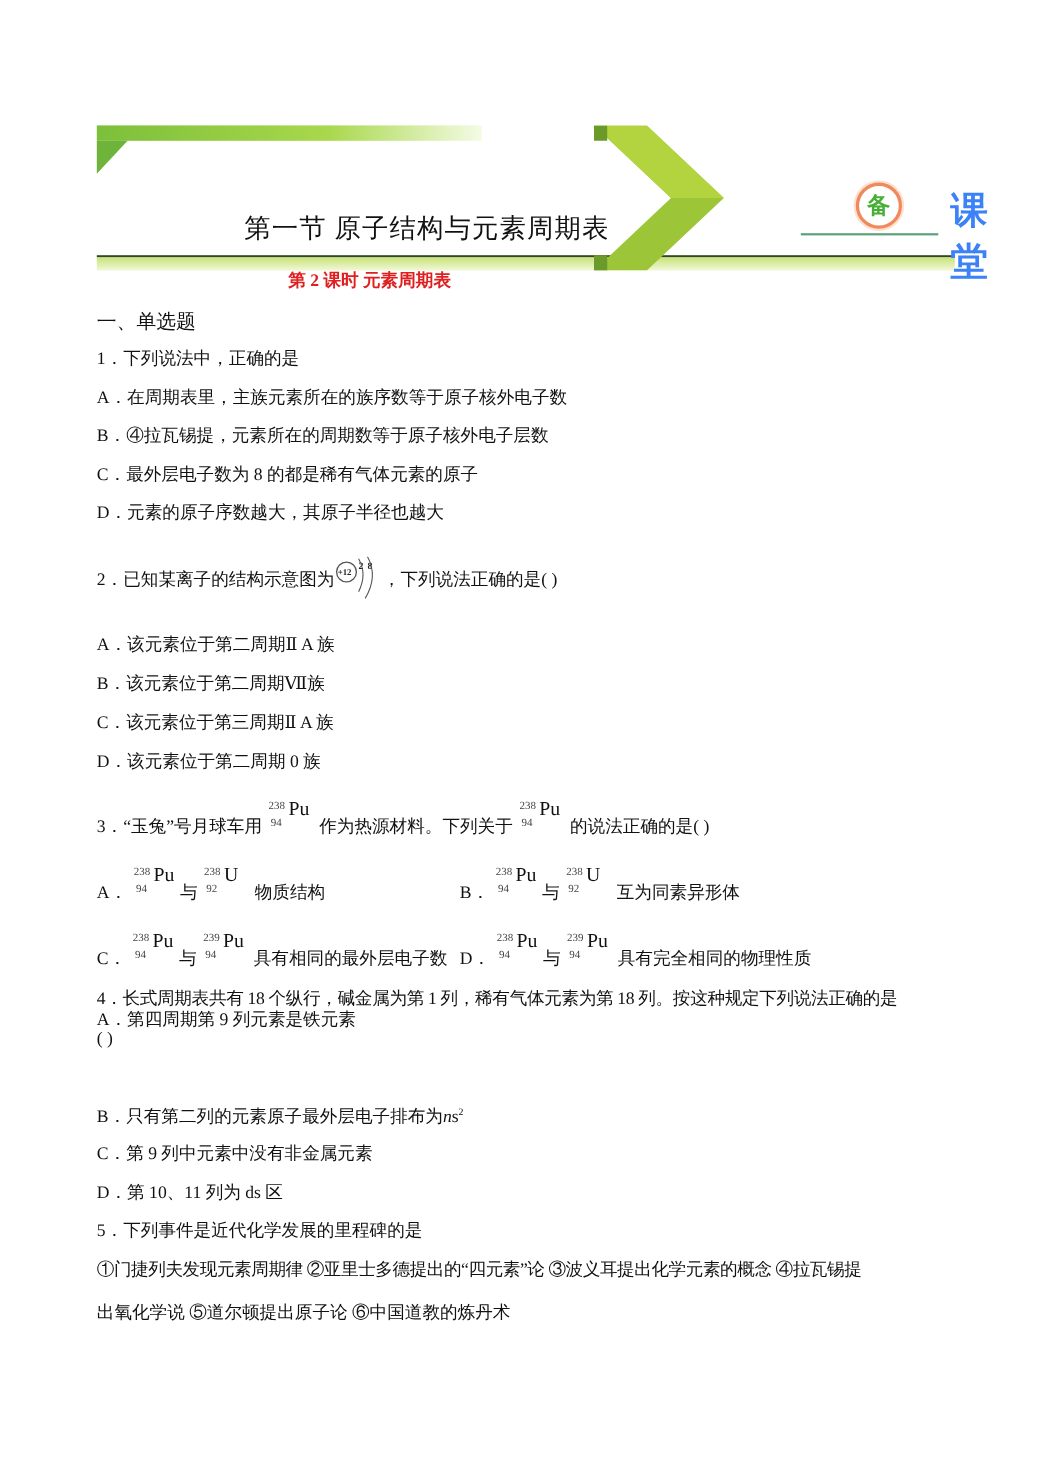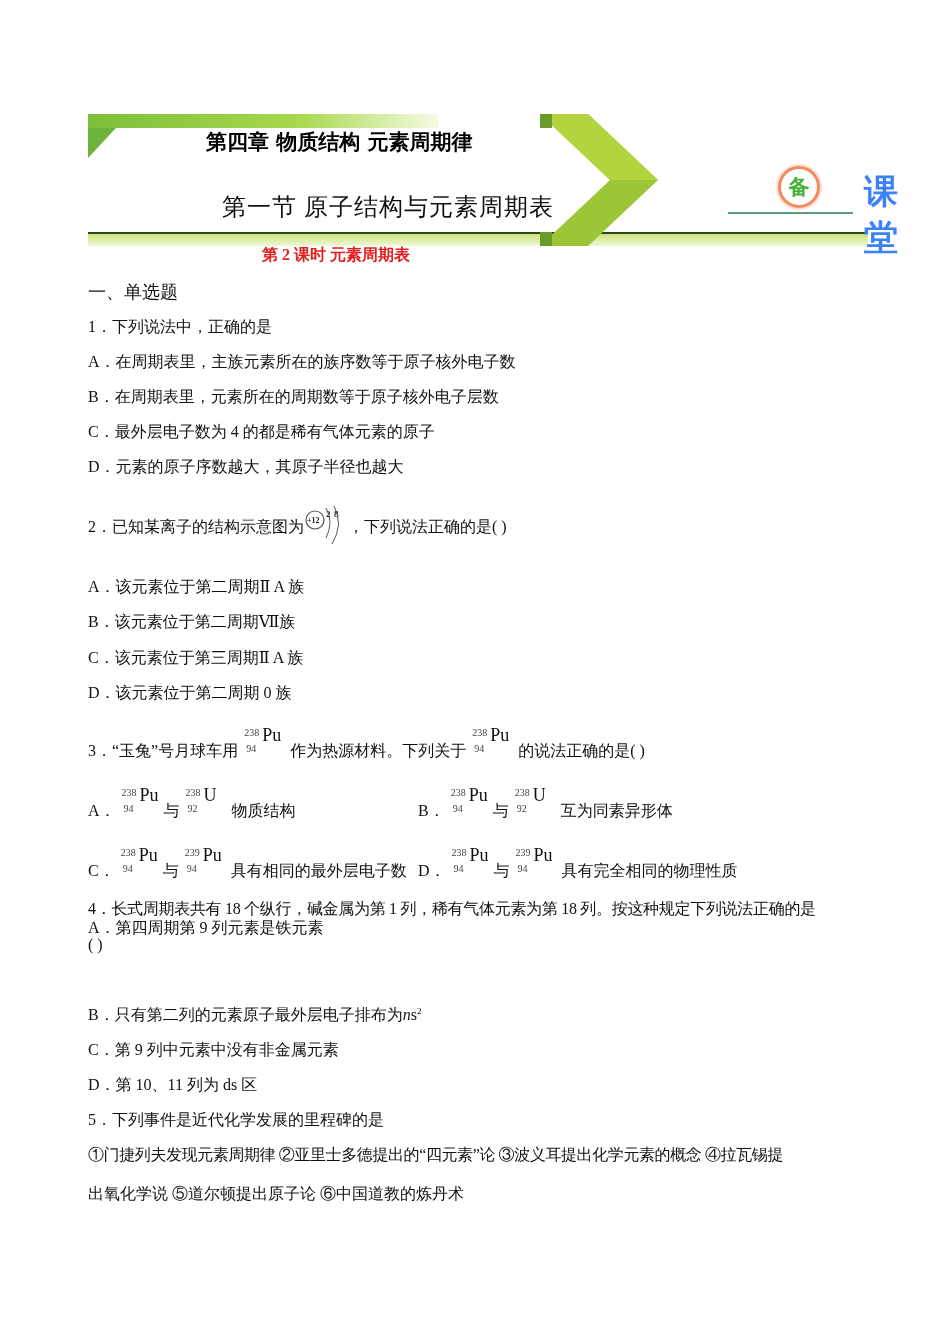--- a/index.html
+++ b/index.html
@@ -33,43 +33,42 @@
   .iso .s { position:absolute; left:20px; top:-6px; font-size:18px;text-align:center; }
   .atom { display:inline-block; position:relative; width:44px; height:40px; vertical-align:-14px; }
   sup { font-size: 9px; }
 </style>
 </head>
 <body>
 
 <div class="banner">
   <div class="bar-top2"></div>
   <div class="corner-tri"></div>
-  <div class="chapter-title">第四章  物质结构 元素周期律</div>
   <div class="section-title">第一节 原子结构与元素周期表</div>
   <div class="hline-dark"></div>
   <div class="hline-grad"></div>
   <svg class="chev" viewBox="0 0 120 132">
     <polygon points="0,0 48,0 118,66 48,132 0,132 70,66" fill="#9cc637"></polygon>
     <polygon points="0,0 48,0 118,66 70,66" fill="#b3d43f"></polygon>
     <polygon points="0,0 12,0 12,14 0,14" fill="#6a9a2a"></polygon>
     <polygon points="0,118 12,118 12,132 0,132" fill="#6a9a2a"></polygon>
   </svg>
   <div class="logo-line"></div>
   <div class="logo-circle">备</div>
   <div class="logo-text">课堂</div>
 </div>
 
 <div class="lesson-title">第 2 课时  元素周期表</div>
 
 <div class="line sec-head" style="top:283px">一、单选题</div>
 
 <div class="line" style="top:319px">1．下列说法中，正确的是</div>
 <div class="line" style="top:354px">A．在周期表里，主族元素所在的族序数等于原子核外电子数</div>
-<div class="line" style="top:389px">B．在周期表里，元素所在的周期数等于原子核外电子层数</div>
-<div class="line" style="top:424px">C．最外层电子数为 4 的都是稀有气体元素的原子</div>
+<div class="line" style="top:389px">B．④拉瓦锡提，元素所在的周期数等于原子核外电子层数</div>
+<div class="line" style="top:424px">C．最外层电子数为 8 的都是稀有气体元素的原子</div>
 <div class="line" style="top:459px">D．元素的原子序数越大，其原子半径也越大</div>
 
 <div class="line" style="top:506px">
   <span>2．已知某离子的结构示意图为</span><span class="atom">
     <svg width="44" height="40" viewBox="0 0 44 40">
       <circle cx="11" cy="14" r="9" fill="none" stroke="#555" stroke-width="1.2"></circle>
       <text x="3" y="17" font-size="8" font-weight="bold" fill="#222" font-family="Liberation Serif, serif">+12</text>
       <text x="22" y="11" font-size="9" font-weight="bold" fill="#222" font-family="Liberation Serif, serif">2</text>
       <text x="30" y="11" font-size="9" font-weight="bold" fill="#222" font-family="Liberation Serif, serif">8</text>
       <path d="M22 2 Q30 16 22 32" fill="none" stroke="#555" stroke-width="1"></path>

